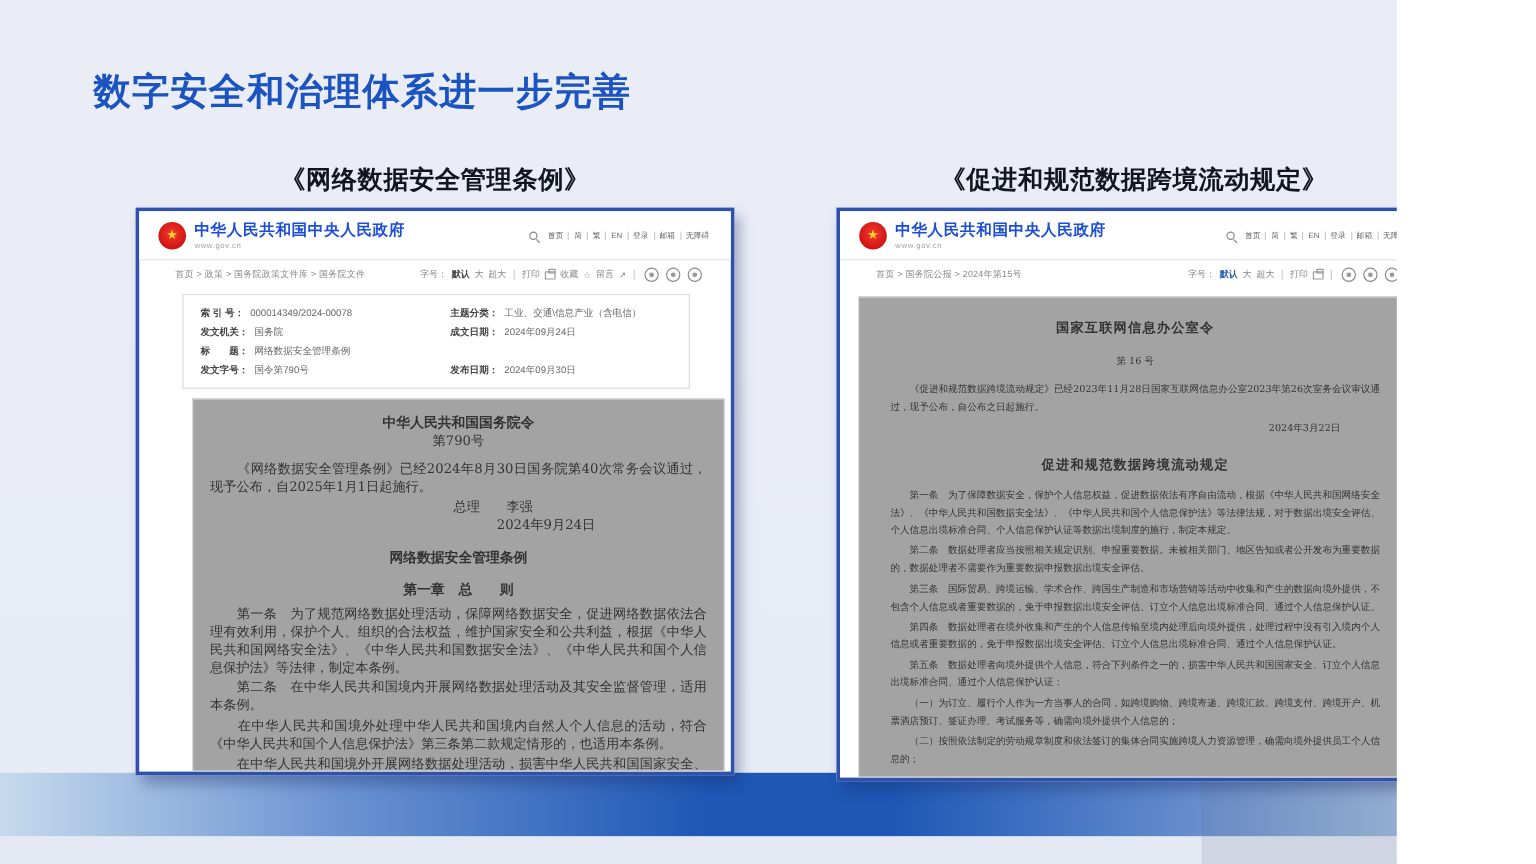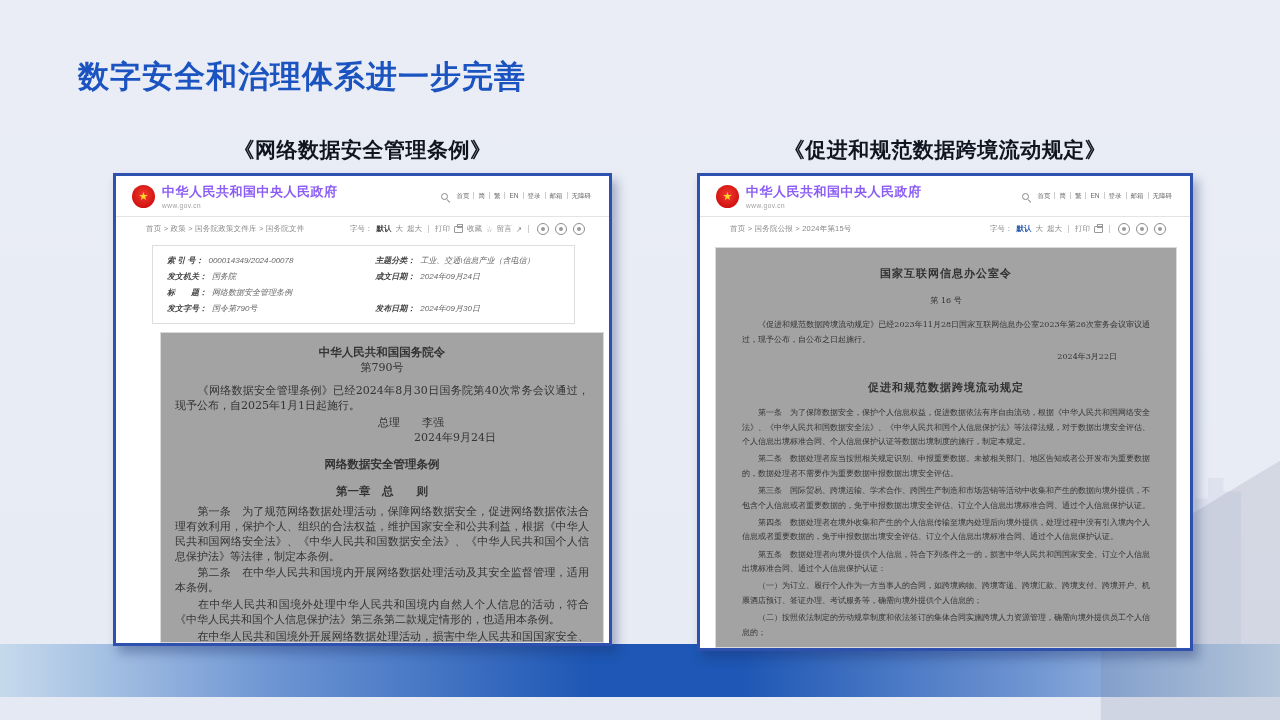--- a/index.html
+++ b/index.html
@@ -1,19 +1,19 @@
 <!DOCTYPE html>
 <html><head>
 <meta charset="utf-8">
 <style>
   * { margin:0; padding:0; box-sizing:border-box; }
   html,body { width:1280px; height:720px; overflow:hidden; }
   body { font-family:"Liberation Sans","DejaVu Sans",sans-serif; }
 
-  .slide { position:relative; width:1280px; height:720px;
+  .slide { position:relative; width:1164px; height:720px;
            background:linear-gradient(180deg,#eaedf6 0%,#e7ebf4 100%); overflow:hidden; }
 
   
   .bg-building { position:absolute; left:1195px; top:478px; width:46px; height:170px;
                  background:#dde2ee; clip-path:polygon(0 12%,28% 12%,28% 0,62% 0,62% 8%,100% 8%,100% 100%,0 100%); }
   .bg-band { position:absolute; left:0; bottom:23px; width:1280px; height:53px;
              background:linear-gradient(90deg,#c6daec 0%,#6b93d2 22%,#1e57b5 46%,#1e57b5 58%,#6e94d1 80%,#c2d6e9 100%); }
   .bg-bottomstrip { position:absolute; left:0; bottom:0; width:1280px; height:23px; background:#e4e9f4; }
   .bg-wedge { position:absolute; inset:0; background:rgba(110,120,142,.17);
               clip-path:polygon(86% 79%,100% 64%,100% 100%,86% 100%); }
@@ -31,21 +31,21 @@
           display:flex; flex-direction:column; overflow:hidden; }
   .col-left  .card { height:473px; }
   .col-right .card { height:478px; }
 
   
   .gov-header { display:flex; justify-content:space-between; align-items:center;
                 padding:7px 14px 7px 16px; border-bottom:1px solid #e3e3e3; background:#fff; }
   .brand { display:flex; align-items:center; gap:7px; }
   .emblem { width:23px; height:23px; border-radius:50%; background:radial-gradient(circle at 50% 42%,#f23b2e 0%,#d11312 70%);
             color:#ffd429; font-size:11px; line-height:23px; text-align:center; flex:0 0 auto; }
-  .gov-title { font-size:13px; font-weight:bold; color:#8b5cf6; letter-spacing:.5px; }
+  .gov-title { font-size:13px; font-weight:bold; color:#1d4ed8; letter-spacing:.5px; }
   .gov-url { font-size:6.5px; color:#a0a0a0; margin-top:1px; letter-spacing:.5px; }
   .hlinks { display:flex; align-items:center; font-size:6.5px; color:#666; }
   .hlink { padding:0 4px; border-left:1px solid #ccc; cursor:pointer; }
   .hlink:first-of-type { border-left:none; }
   .search-icon { position:relative; width:7px; height:7px; border:1px solid #888; border-radius:50%; margin-right:4px; }
   .search-icon::after { content:""; position:absolute; left:5px; top:5px; width:4px; height:1px;
                         background:#888; transform:rotate(45deg); transform-origin:left center; }
 
   
   .crumb-row { display:flex; justify-content:space-between; align-items:center;
@@ -58,21 +58,21 @@
   .vsep { width:1px; height:8px; background:#ccc; margin:0 2px; }
   .mini-printer { width:9px; height:7px; border:1px solid #999; border-radius:1px; position:relative; }
   .mini-printer::before { content:""; position:absolute; left:2px; top:-3px; width:4px; height:2px; border:1px solid #999; }
   .circ { width:12px; height:12px; border:1px solid #8d8d8d; border-radius:50%; position:relative; margin-left:2px; cursor:pointer; }
   .circ::after { content:""; position:absolute; left:3px; top:3px; width:4px; height:4px; border-radius:50%; background:#9a9a9a; }
 
   
   .meta-box { margin:4px 34px 0 36px; border:1px solid #ddd; background:#fff;
               display:grid; grid-template-columns:53% 47%; row-gap:5px;
               padding:9px 14px; font-size:8px; }
-  .mcell { white-space:nowrap; overflow:hidden;font-style:italic; }
+  .mcell { white-space:nowrap; overflow:hidden; }
   .mcell.span2 { grid-column:1 / -1; }
   .mlabel { font-weight:bold; color:#444; margin-right:5px; }
   .mval { color:#666; }
 
   
   .doc-box { border:1px solid #d9d9d9; background:#a3a3a3; overflow:hidden; flex:1; }
   .card-l .doc-box { margin:8px 5px 0 44px; padding:12px 14px 0 14px; }
   .card-r .doc-box { margin:6px 13px 0 15px; padding:16px 26px 0 26px; }
   .doc { font-family:"DejaVu Serif","Liberation Serif",serif; color:#333; }
   .card-l .doc { font-size:11px; line-height:1.36; }

